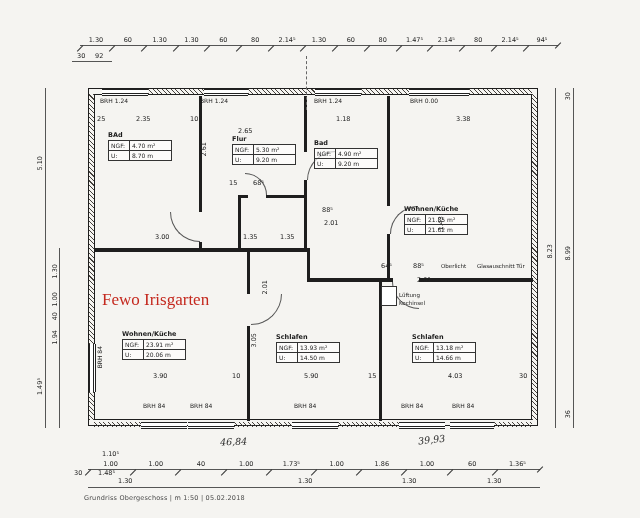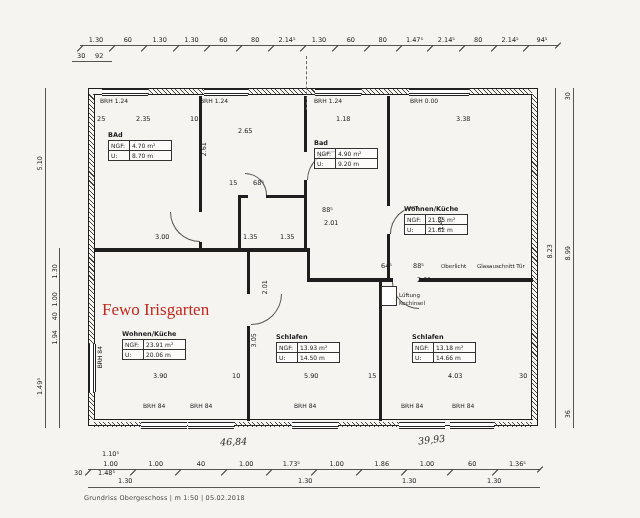--- a/index.html
+++ b/index.html
@@ -144,32 +144,45 @@
   <div class="brh" style="left:200px; top:97px">BRH 1.24</div>
   <div class="brh" style="left:314px; top:97px">BRH 1.24</div>
   <div class="brh" style="left:410px; top:97px">BRH 0.00</div>
   <div class="brh" style="left:143px; top:402px">BRH 84</div>
   <div class="brh" style="left:190px; top:402px">BRH 84</div>
   <div class="brh" style="left:294px; top:402px">BRH 84</div>
   <div class="brh" style="left:401px; top:402px">BRH 84</div>
   <div class="brh" style="left:452px; top:402px">BRH 84</div>
   <div class="brh vtext" style="left:96px; top:346px">BRH 84</div>
 
-  <div class="fewo" style="left:102px; top:300px">Fewo Irisgarten</div>
+  <div class="fewo" style="left:102px; top:290px">Fewo Irisgarten</div>
 
   <div class="room" style="left:108px; top:131px">
     <div class="room-name">BAd</div>
     <div class="rtab">
       <div class="rrow">
           <span class="lab">NGF:</span>
           <span class="val">4.70 m²</span>
         </div>
       <div class="rrow">
           <span class="lab">U:</span>
           <span class="val">8.70 m</span>
+        </div>
+    </div>
+  </div>
+  <div class="room" style="left:232px; top:135px">
+    <div class="room-name">Flur</div>
+    <div class="rtab">
+      <div class="rrow">
+          <span class="lab">NGF:</span>
+          <span class="val">5.30 m²</span>
+        </div>
+      <div class="rrow">
+          <span class="lab">U:</span>
+          <span class="val">9.20 m</span>
         </div>
     </div>
   </div>
   <div class="room" style="left:314px; top:139px">
     <div class="room-name">Bad</div>
     <div class="rtab">
       <div class="rrow">
           <span class="lab">NGF:</span>
           <span class="val">4.90 m²</span>
         </div>

